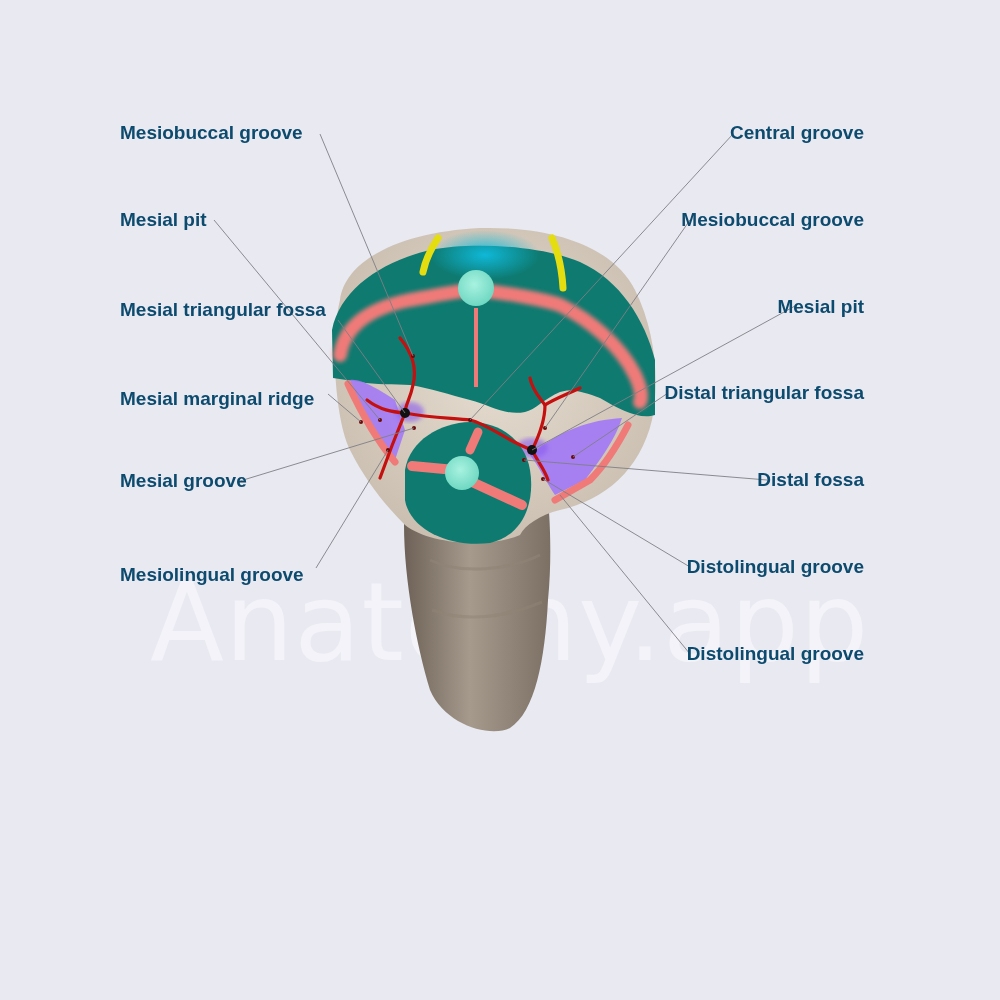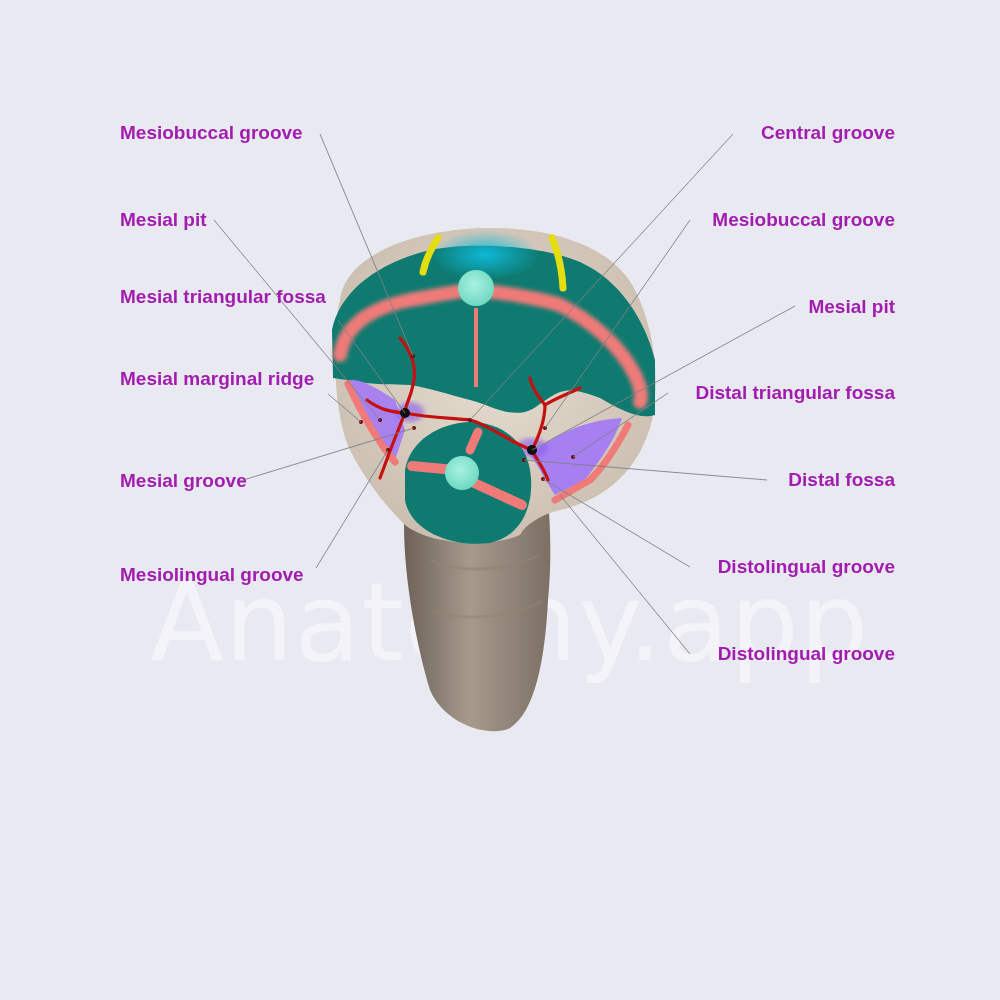--- a/index.html
+++ b/index.html
@@ -10,25 +10,25 @@
       font-family: "Liberation Sans", "DejaVu Sans", sans-serif;
     }
     .watermark {
       position: absolute; left: 150px; top: 560px;
       font-size: 108px; font-weight: 400; color: #f3f3f9;
       letter-spacing: 1px; white-space: nowrap;
       font-family: "DejaVu Sans", sans-serif;
     }
     svg.figure { position: absolute; left: 0; top: 0; }
     .label {
-      position: absolute; font-size: 19px; font-weight: 700; color: #a21caf;
+      position: absolute; font-size: 19px; font-weight: 700; color: #0c4a6e;
       white-space: nowrap; line-height: 22px;
     }
     .label.left { left: 120px; }
-    .label.right { right: 105px; text-align: left; }
+    .label.right { right: 136px; text-align: left; }
   </style>
 </head>
 <body>
 
 <div class="watermark">Anatomy.app</div>
 
 <svg class="figure" width="1000" height="1000" viewBox="0 0 1000 1000">
   <defs>
     <linearGradient id="rootGrad" x1="0" y1="0" x2="1" y2="0">
       <stop offset="0" stop-color="#6e6258"></stop>
@@ -134,22 +134,22 @@
     <line x1="795" y1="306" x2="532" y2="450"></line>
     <line x1="668" y1="393" x2="573" y2="457"></line>
     <line x1="767" y1="480" x2="524" y2="460"></line>
     <line x1="690" y1="567" x2="543" y2="479"></line>
     <line x1="690" y1="654" x2="560" y2="495"></line>
   </g>
 </svg>
 
 <div class="label left" style="top:122px">Mesiobuccal groove</div>
 <div class="label left" style="top:209px">Mesial pit</div>
-<div class="label left" style="top:286px">Mesial triangular fossa</div>
-<div class="label left" style="top:368px">Mesial marginal ridge</div>
+<div class="label left" style="top:299px">Mesial triangular fossa</div>
+<div class="label left" style="top:388px">Mesial marginal ridge</div>
 <div class="label left" style="top:470px">Mesial groove</div>
 <div class="label left" style="top:564px">Mesiolingual groove</div>
 
 <div class="label right" style="top:122px">Central groove</div>
 <div class="label right" style="top:209px">Mesiobuccal groove</div>
 <div class="label right" style="top:296px">Mesial pit</div>
 <div class="label right" style="top:382px">Distal triangular fossa</div>
 <div class="label right" style="top:469px">Distal fossa</div>
 <div class="label right" style="top:556px">Distolingual groove</div>
 <div class="label right" style="top:643px">Distolingual groove</div>

